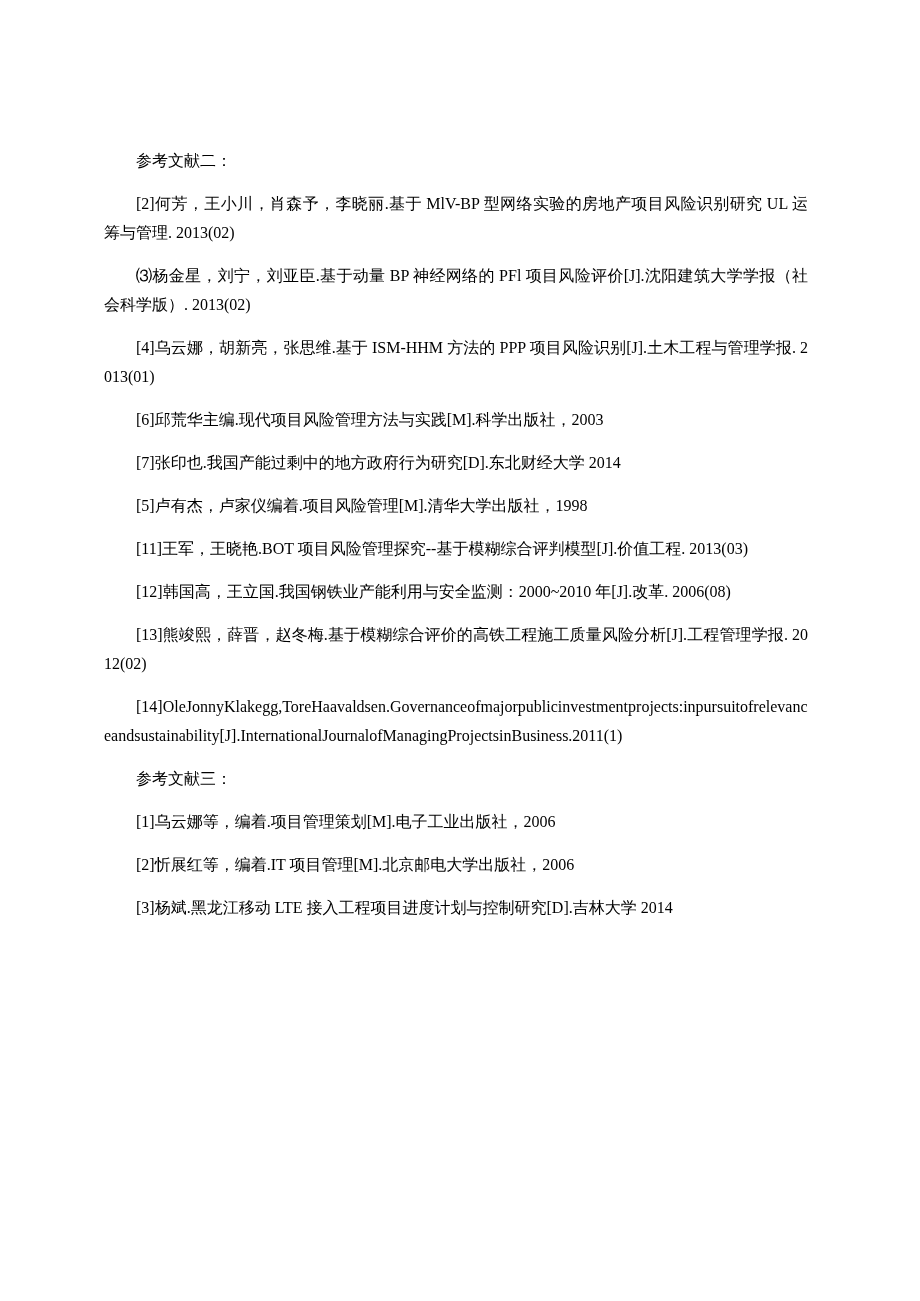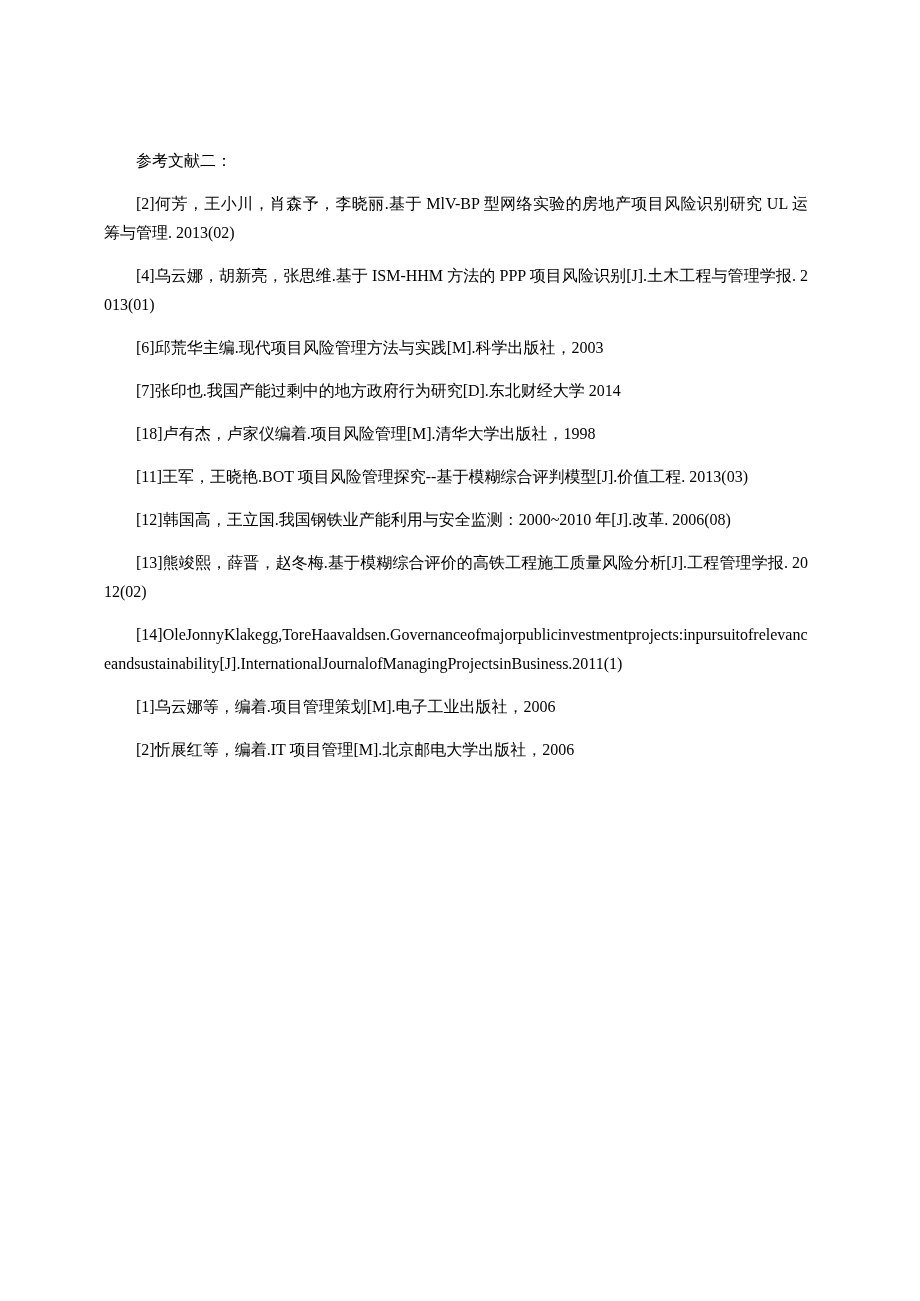--- a/index.html
+++ b/index.html
@@ -38,28 +38,31 @@
   }
 </style>
 </head>
 <body>
 
 <div class="page">
 
   <div class="doc-section">
     <p class="section-heading">参考文献二：</p>
     <p>[2]何芳，王小川，肖森予，李晓丽.基于 MlV-BP 型网络实验的房地产项目风险识别研究 UL 运筹与管理. 2013(02)</p>
+    <p>⑶杨金星，刘宁，刘亚臣.基于动量 BP 神经网络的 PFl 项目风险评价[J].沈阳建筑大学学报（社会科学版）. 2013(02)</p>
     <p>[4]乌云娜，胡新亮，张思维.基于 ISM-HHM 方法的 PPP 项目风险识别[J].土木工程与管理学报. 2013(01)</p>
     <p>[6]邱荒华主编.现代项目风险管理方法与实践[M].科学出版社，2003</p>
     <p>[7]张印也.我国产能过剩中的地方政府行为研究[D].东北财经大学 2014</p>
-    <p>[18]卢有杰，卢家仪编着.项目风险管理[M].清华大学出版社，1998</p>
+    <p>[5]卢有杰，卢家仪编着.项目风险管理[M].清华大学出版社，1998</p>
     <p>[11]王军，王晓艳.BOT 项目风险管理探究--基于模糊综合评判模型[J].价值工程. 2013(03)</p>
     <p>[12]韩国高，王立国.我国钢铁业产能利用与安全监测：2000~2010 年[J].改革. 2006(08)</p>
     <p>[13]熊竣熙，薛晋，赵冬梅.基于模糊综合评价的高铁工程施工质量风险分析[J].工程管理学报. 2012(02)</p>
     <p>[14]OleJonnyKlakegg,ToreHaavaldsen.Governanceofmajorpublicinvestmentprojects:inpursuitofrelevanceandsustainability[J].InternationalJournalofManagingProjectsinBusiness.2011(1)</p>
   </div>
 
   <div class="doc-section">
+    <p class="section-heading">参考文献三：</p>
     <p>[1]乌云娜等，编着.项目管理策划[M].电子工业出版社，2006</p>
     <p>[2]忻展红等，编着.IT 项目管理[M].北京邮电大学出版社，2006</p>
+    <p>[3]杨斌.黑龙江移动 LTE 接入工程项目进度计划与控制研究[D].吉林大学 2014</p>
   </div>
 
 </div>
 
 </body></html>

